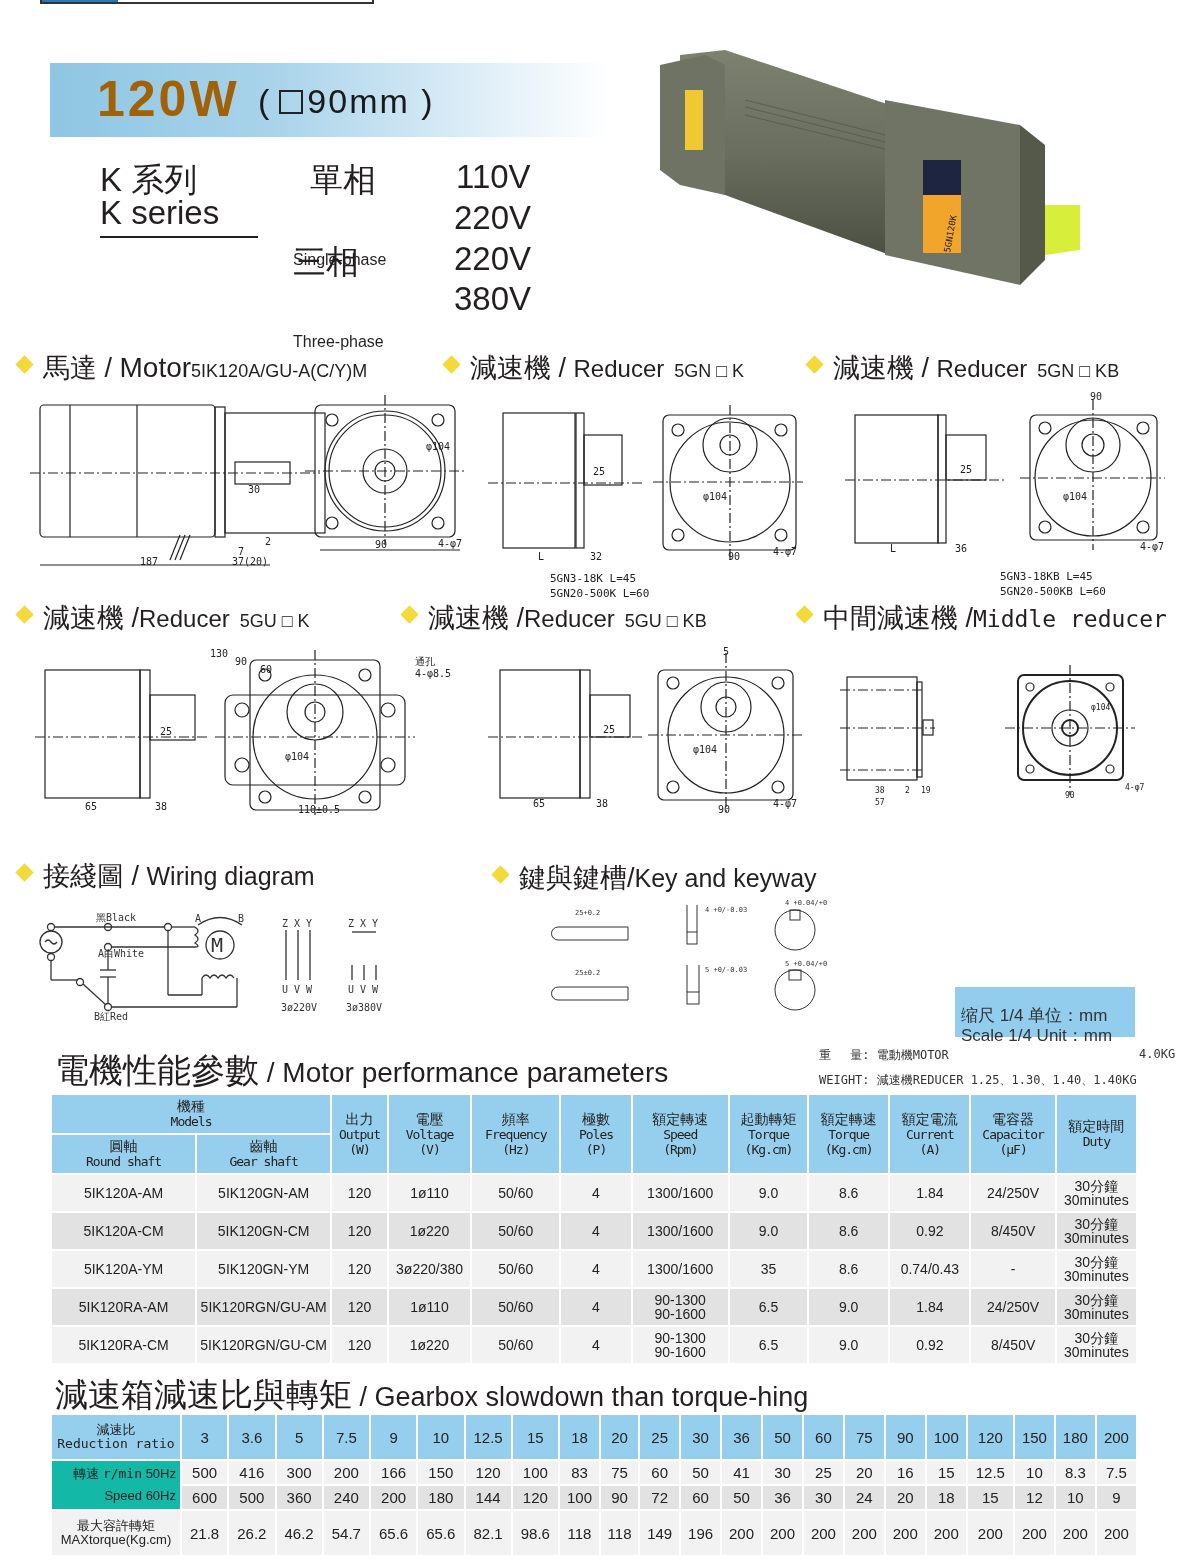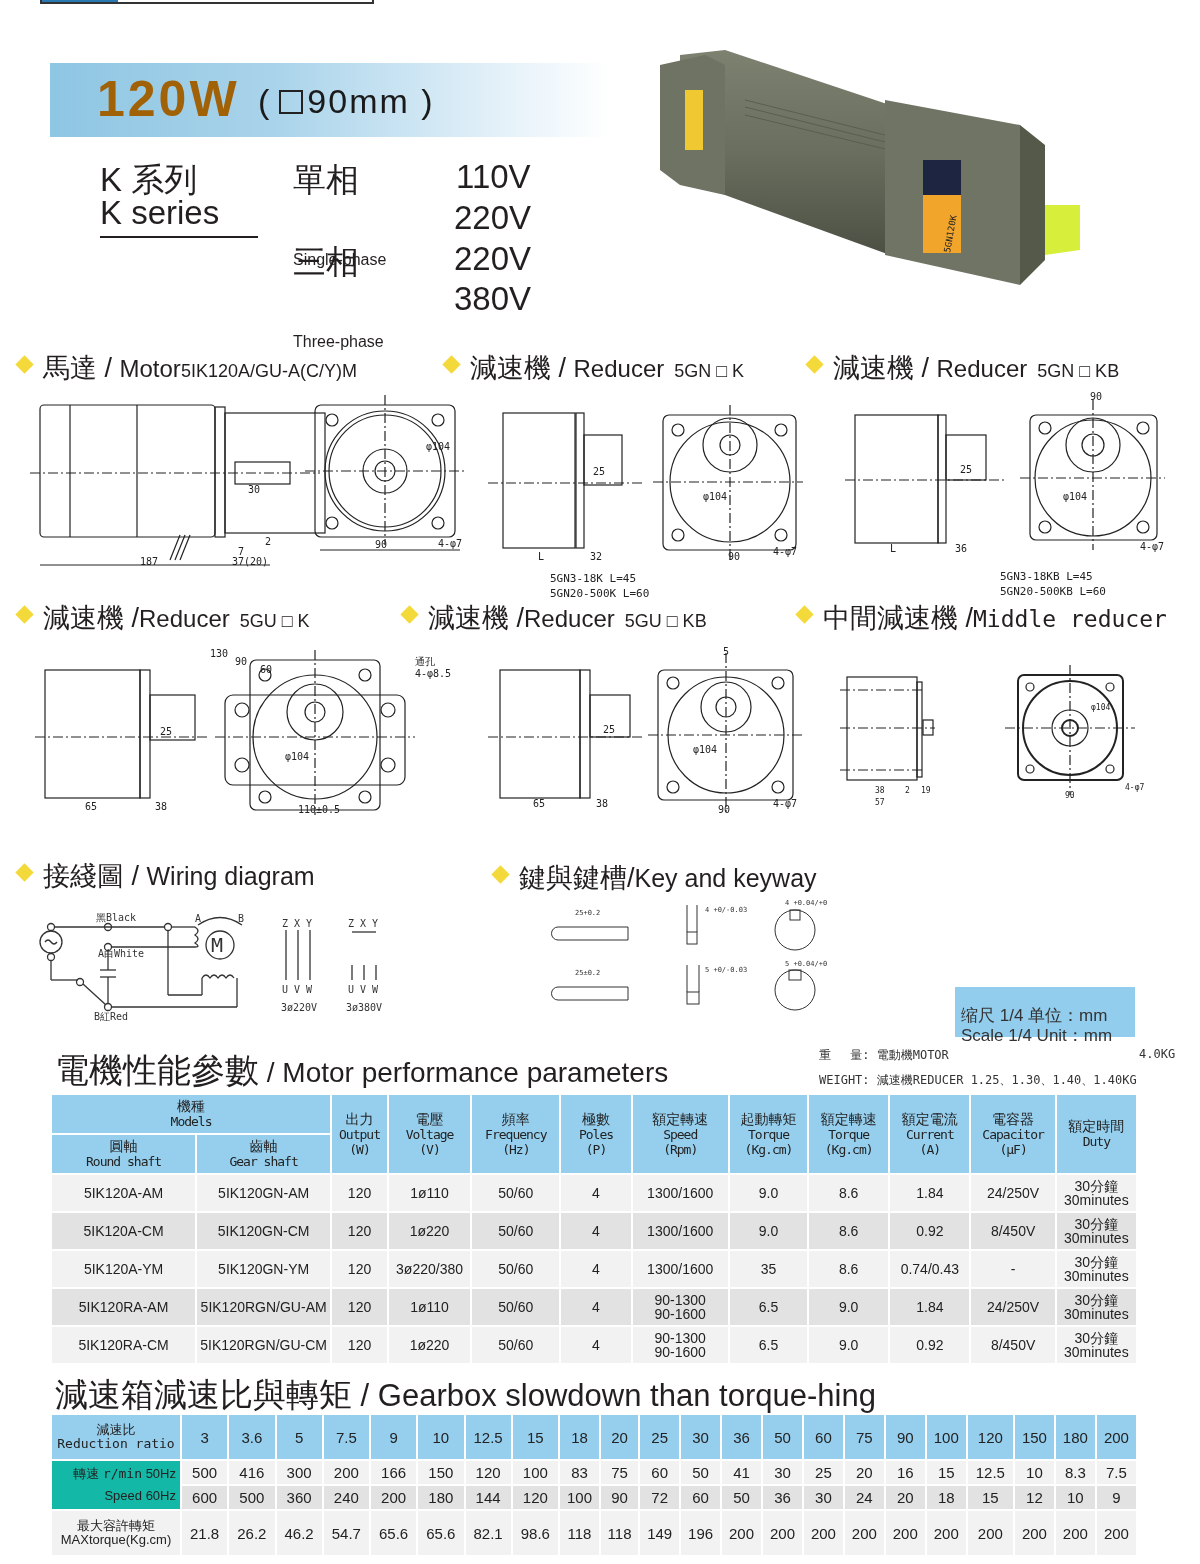--- a/index.html
+++ b/index.html
@@ -28,21 +28,21 @@
   .perf-title { left: 55px; top: 1048px; font-size: 34px; white-space: nowrap; }
   .perf-title .en { font-size: 28px; }
   table { border-collapse: collapse; position: absolute; }
   .perf { left: 50px; top: 1093px; width: 1088px; font-size: 14px; }
   .perf th { background: #96cfee; font-weight: normal; border: 2px solid #fff; line-height: 15px; color: #222; }
   .perf th .e { font-family: "DejaVu Sans Mono", monospace; font-size: 13px; letter-spacing: -1px; }
   .perf td { text-align: center; height: 38px; border: 2px solid #fff; color: #222; font-size: 14px; line-height: 14px; }
   .perf tr.odd td { background: #f2f2f2; }
   .perf tr.even td { background: #e2e2e3; }
   .gear-title { left: 55px; top: 1373px; font-size: 33px; white-space: nowrap; }
-  .gear-title .en { font-size: 31px; text-align: center; }
+  .gear-title .en { font-size: 27px; text-align: center; }
   .gear { left: 50px; top: 1413px; width: 1088px; font-size: 15px; }
   .gear th { background: #96cfee; font-weight: normal; border: 2px solid #fff; height: 46px; color: #222; }
   .gear td { text-align: center; border: 2px solid #fff; color: #222; }
   .gear .r50 td, .gear .r60 td { height: 25px; }
   .gear .r50 td { background: #f2f2f2; }
   .gear .r60 td { background: #e2e2e3; }
   .gear .rt td { background: #f2f2f2; height: 46px; }
   .gear .lbl { font-size: 13px; line-height: 14px; }
 </style>
 </head>
@@ -53,21 +53,21 @@
   </div>
 
 <div class="abs hero"></div>
 <div class="abs hero-title">120W</div>
 <div class="abs hero-sub"><span>(</span><span class="sq"></span><span>90mm</span> <span>)</span></div>
 
 <div class="abs series-cn">K 系列</div>
 <div class="abs series-en">K series</div>
 <div class="abs series-line"></div>
 
-<div class="abs phase" style="left:293px;top:158px;font-family:Liberation Mono, monospace;">單相</div>
+<div class="abs phase" style="left:310px;top:158px;font-family:Liberation Mono, monospace;">單相</div>
 <div class="abs phase-en" style="left:293px;top:203px;">Single-phase</div>
 <div class="abs phase" style="left:293px;top:240px;">三相</div>
 <div class="abs phase-en" style="left:293px;top:285px;">Three-phase</div>
 <div class="abs volt" style="left:456px;top:158px;">110V</div>
 <div class="abs volt" style="left:454px;top:199px;">220V</div>
 <div class="abs volt" style="left:454px;top:240px;">220V</div>
 <div class="abs volt" style="left:454px;top:280px;">380V</div>
 
 <svg class="abs motor-photo" viewBox="0 0 450 260">
   <defs>
@@ -86,21 +86,21 @@
   <rect x="273" y="150" width="38" height="58" fill="#f2a52b" transform="skew(0,8)"></rect>
   <text x="300" y="208" font-size="9" transform="rotate(-80 300 208)" fill="#222">5GN120K</text>
   <polygon points="395,160 430,160 430,205 395,210" fill="#d7ef3a"></polygon>
   <g stroke="#5a5e4e" stroke-width="1">
       <line x1="95" y1="55" x2="235" y2="90"></line>
       <line x1="95" y1="62" x2="235" y2="97"></line>
       <line x1="95" y1="70" x2="235" y2="104"></line>
     </g>
 </svg>
 
-<div class="abs sec-title" style="left:18px;top:350px;"><span class="diamond"></span><span>馬達</span><span> / </span><span style="font-size:24px">Motor</span><span style="font-size:18px">5IK120A/GU-A(C/Y)M</span></div>
+<div class="abs sec-title" style="left:18px;top:350px;"><span class="diamond"></span><span>馬達</span><span> / </span><span style="font-size:28px">Motor</span><span style="font-size:18px">5IK120A/GU-A(C/Y)M</span></div>
 <div class="abs sec-title" style="left:445px;top:350px;"><span class="diamond"></span><span>減速機</span><span> / </span><span style="font-size:24px">Reducer</span><span class="sm">5GN □ K</span></div>
 <div class="abs sec-title" style="left:808px;top:350px;"><span class="diamond"></span><span>減速機</span><span> / </span><span style="font-size:24px">Reducer</span><span class="sm">5GN □ KB</span></div>
 
 <svg class="abs" style="left:20px;top:395px" width="450" height="180" viewBox="0 0 450 180" fill="none" stroke="#222" stroke-width="1.2">
   <rect x="20" y="10" width="175" height="132" rx="4"></rect>
   <line x1="50" y1="10" x2="50" y2="142"></line>
     <line x1="117" y1="10" x2="117" y2="142"></line>
   <rect x="195" y="12" width="10" height="130"></rect>
   <rect x="205" y="18" width="100" height="120"></rect>
   <rect x="215" y="67" width="55" height="22"></rect>

